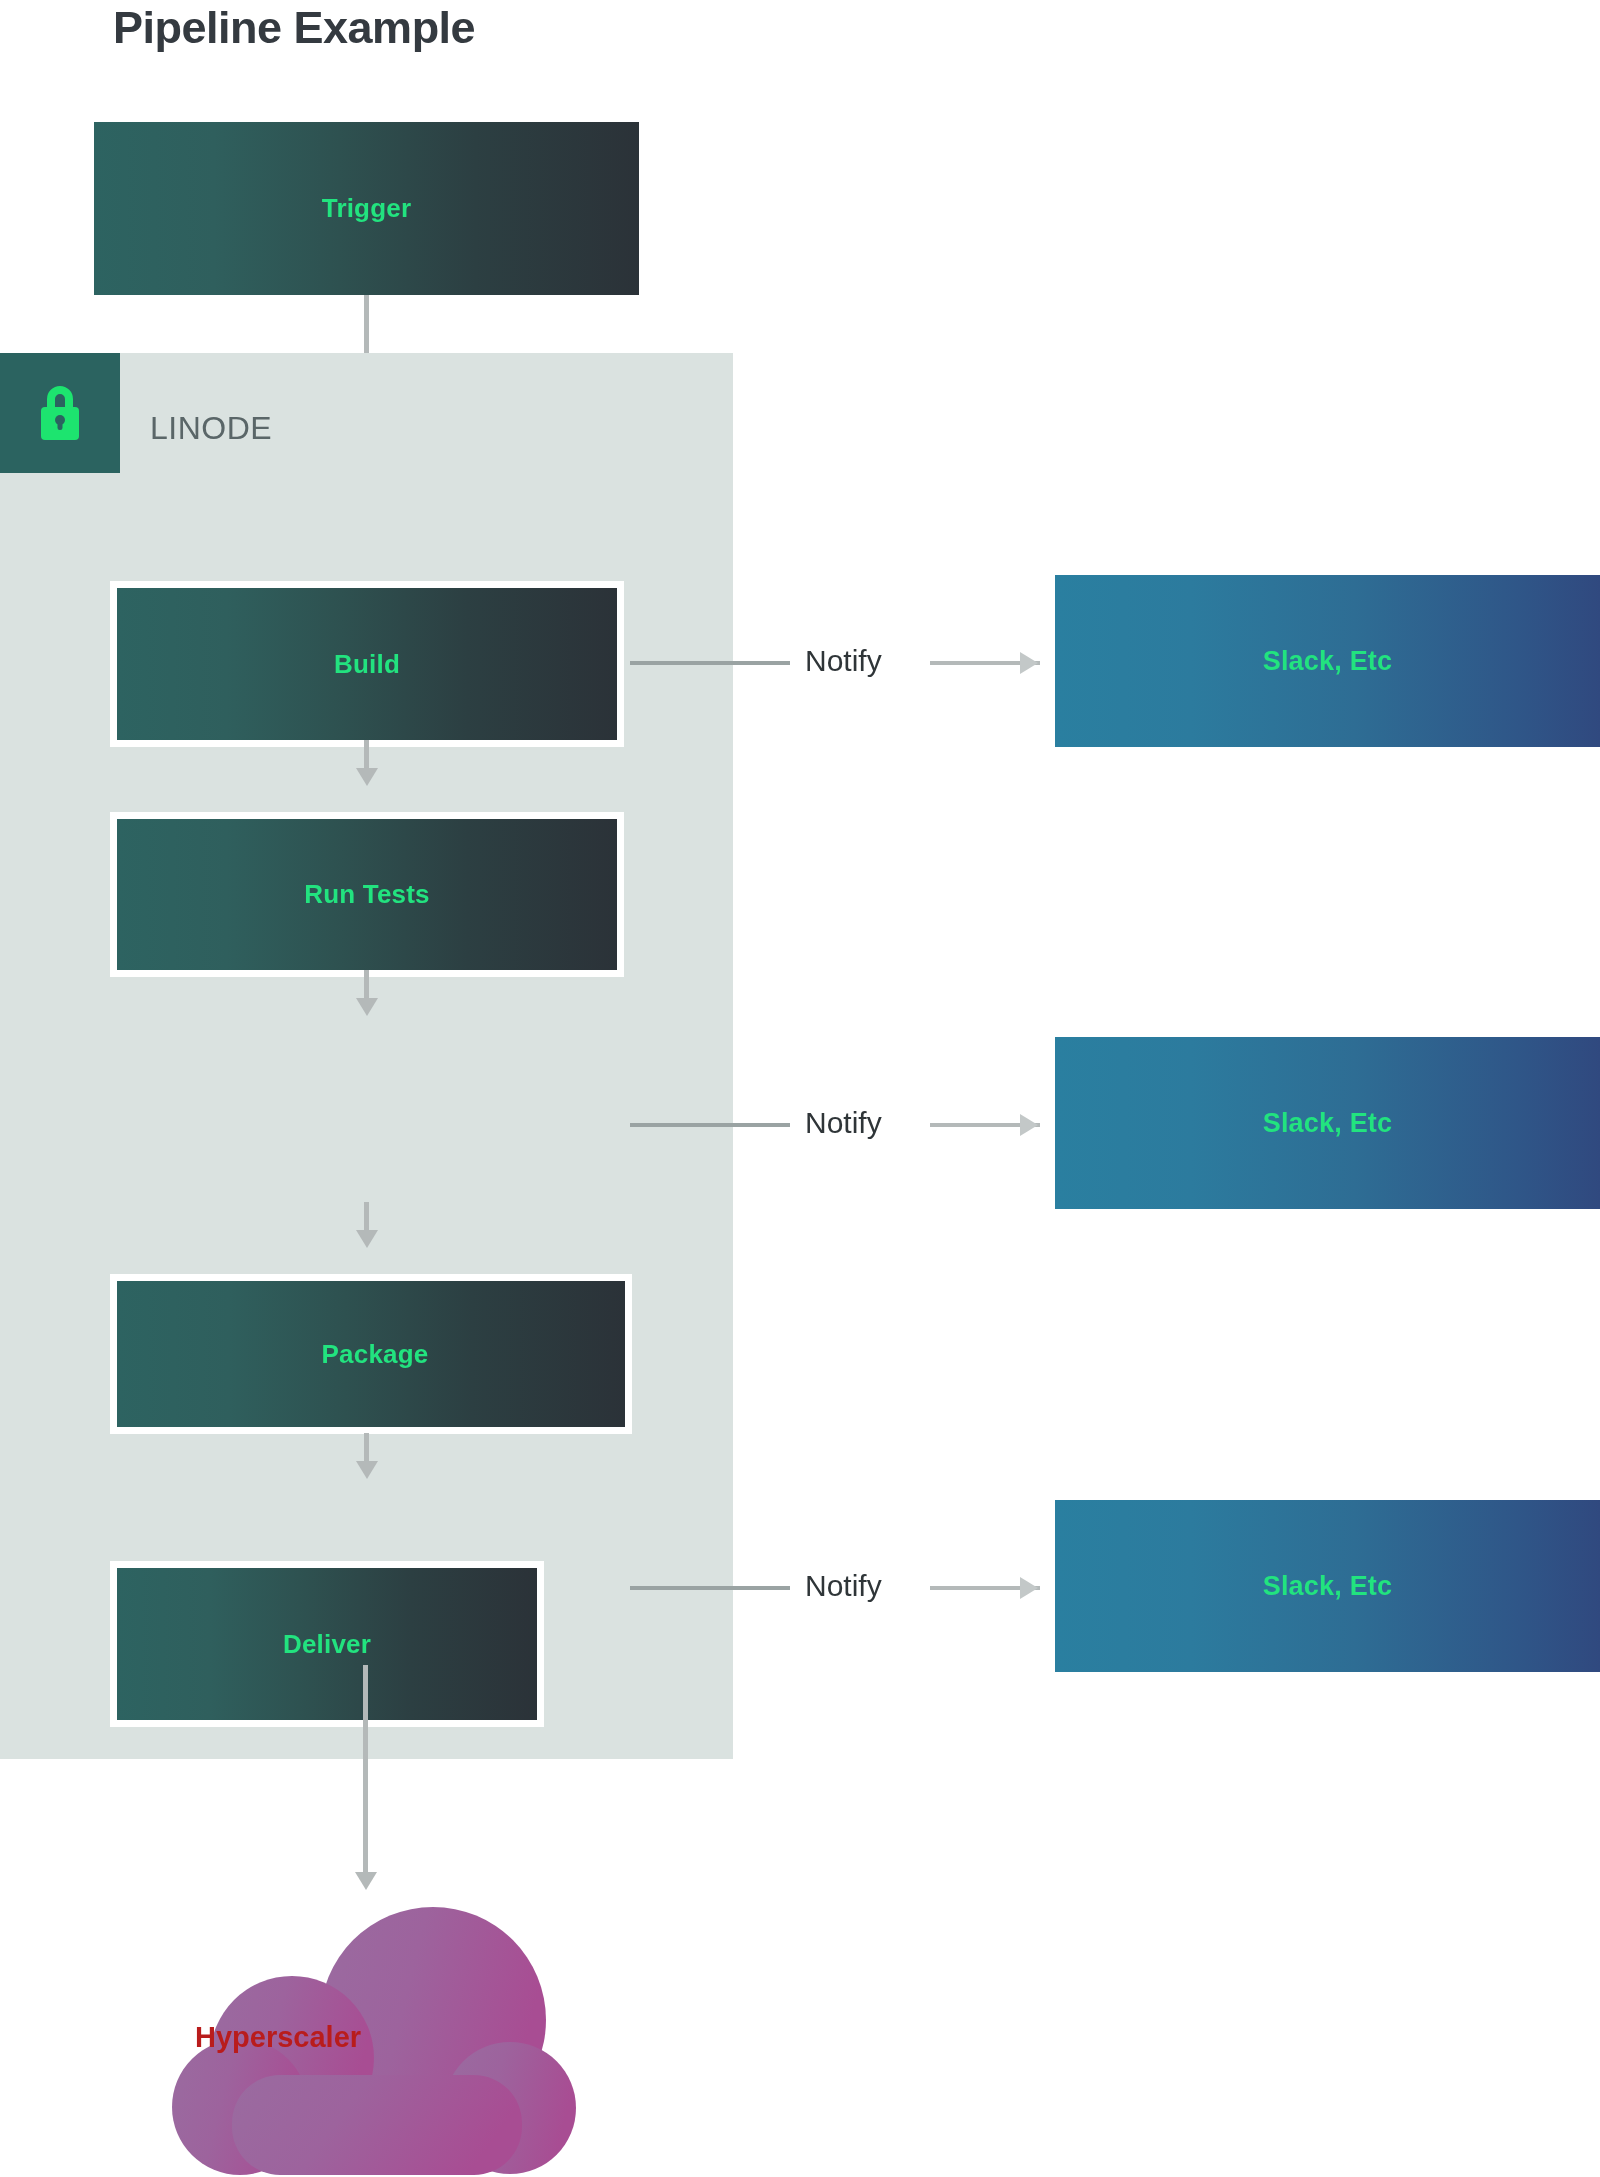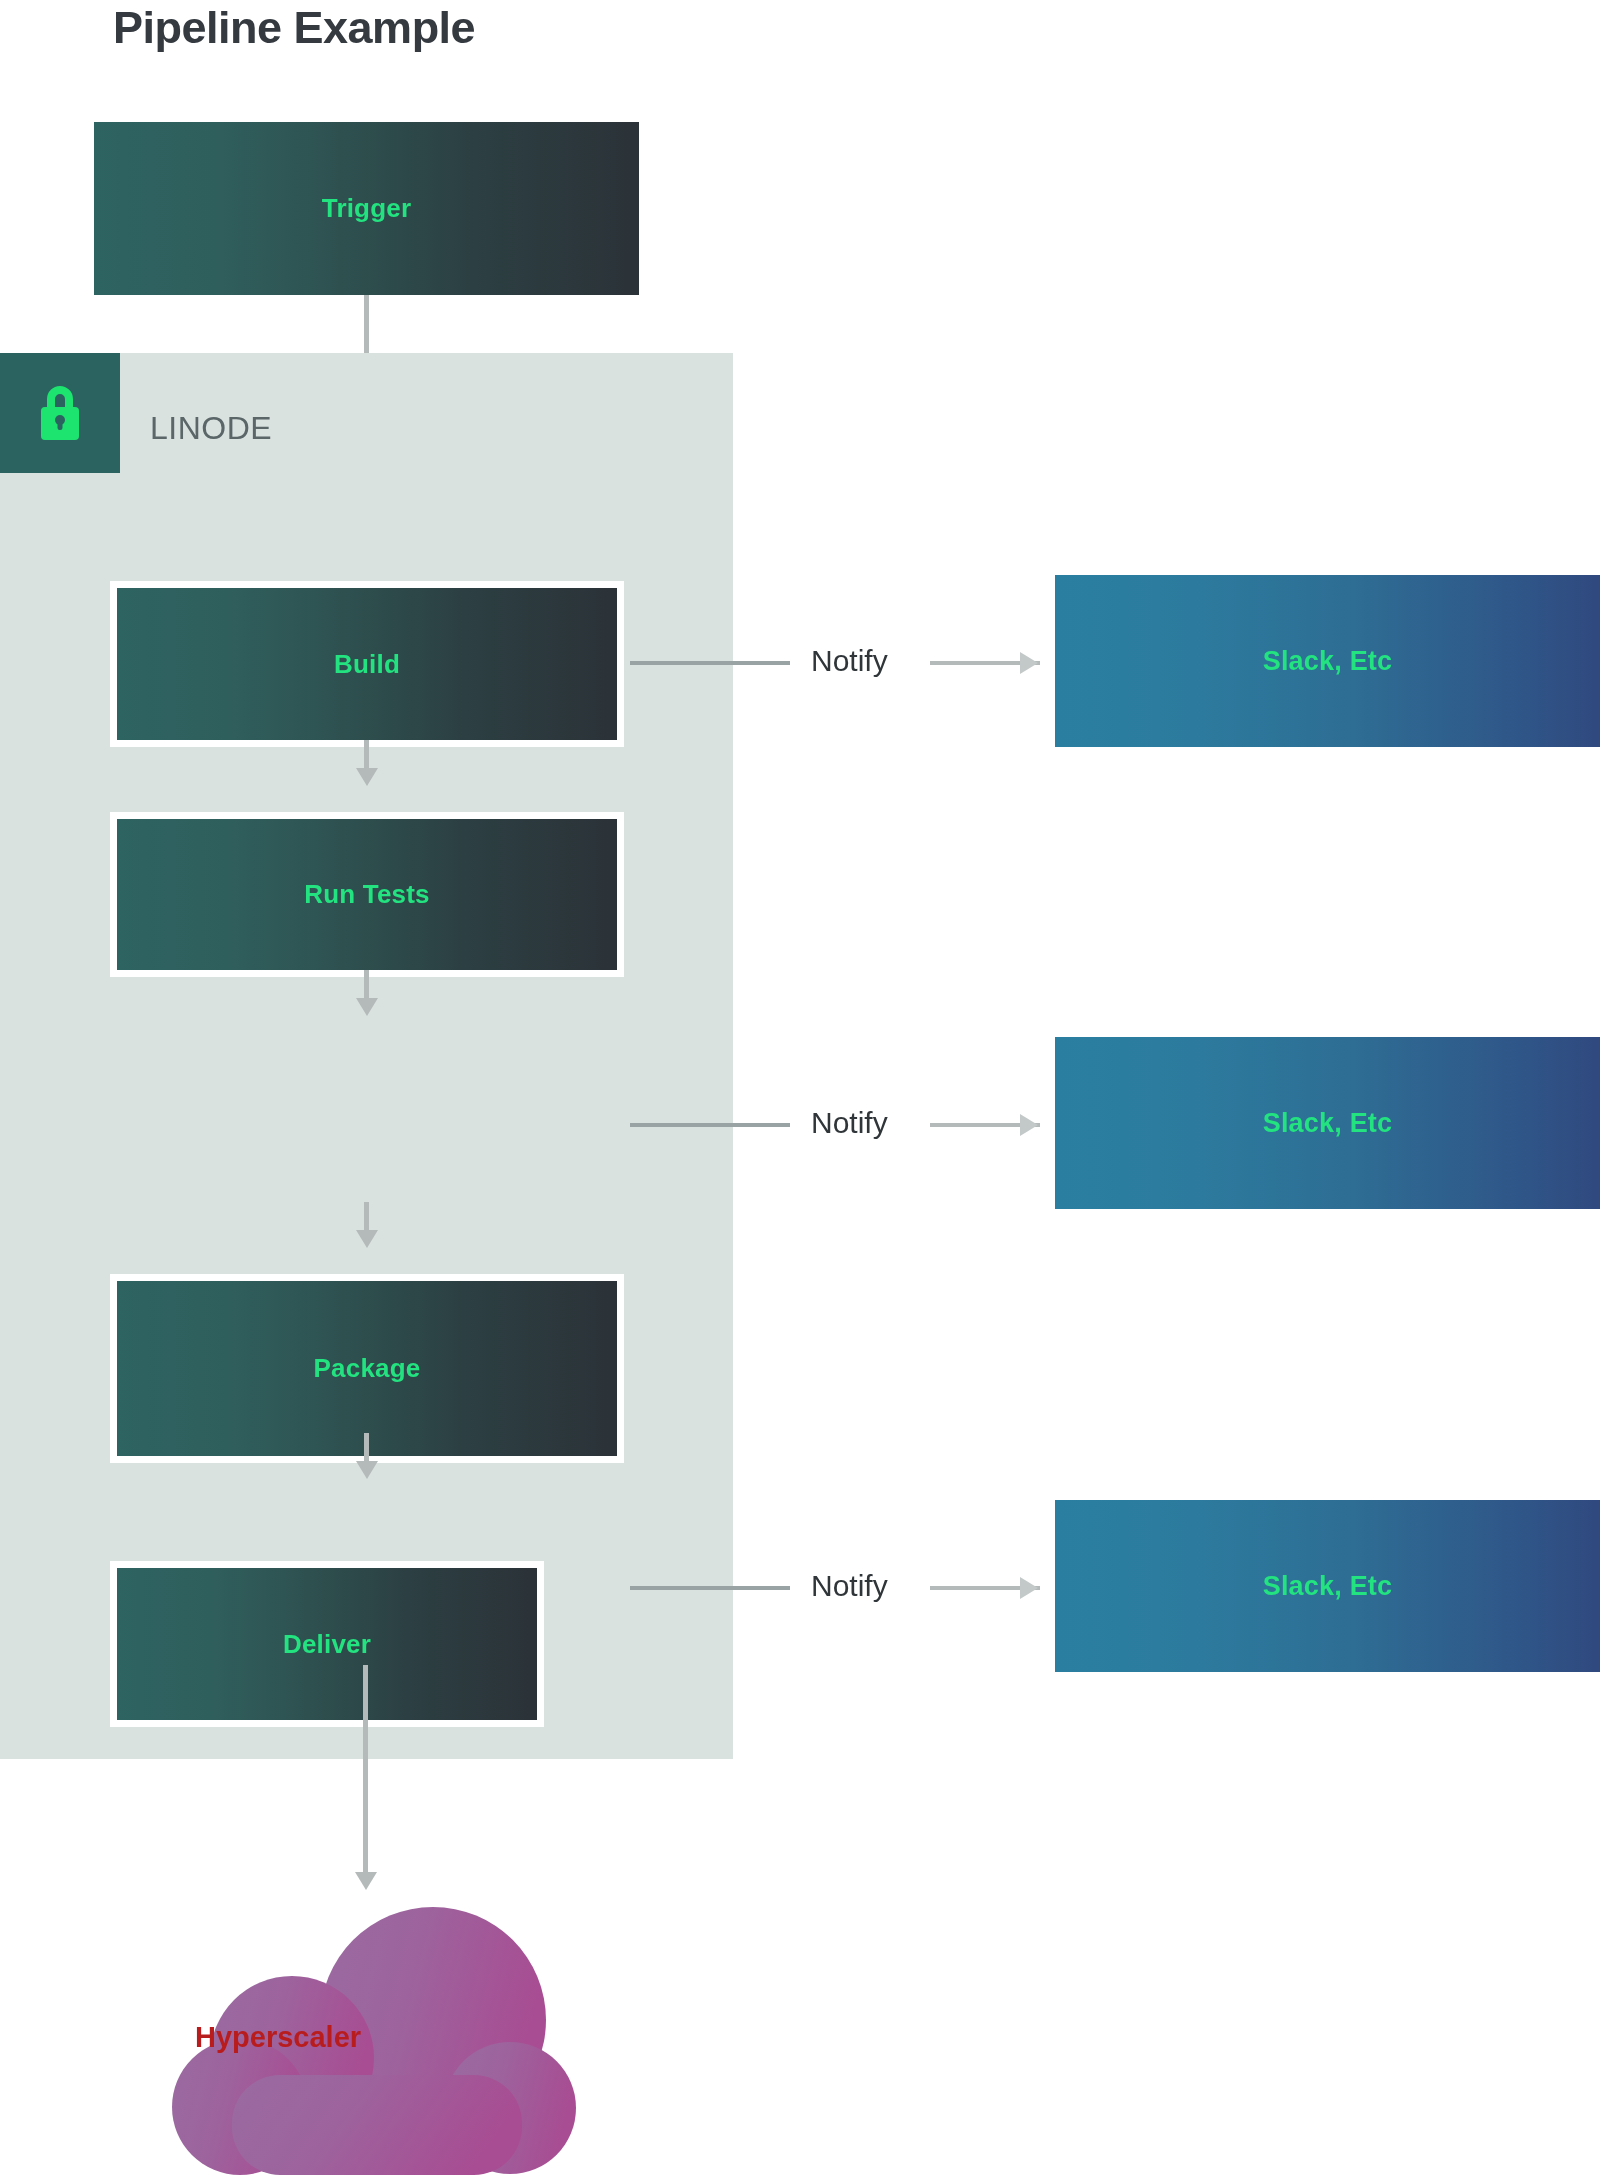--- a/index.html
+++ b/index.html
@@ -111,21 +111,20 @@
     height: 0;
     border-top: 11px solid transparent;
     border-bottom: 11px solid transparent;
     border-left: 18px solid #c3c8c8;
   }
   .notify-label {
     position: absolute;
     color: #2f3538;
     font-size: 30px;
     white-space: nowrap;
-    margin-left: 6px;
   }
 
   
   .cloud-wrap {
     position: absolute;
   }
   .cloud-label {
     position: absolute;
     color: #b91c1c;
     font-size: 29px;
@@ -183,21 +182,21 @@
   <div class="v-arrowhead" style="left:356px; top:1230px;"></div>
 
   <div class="h-line dark" style="left:630px; top:1123px; width:160px;"></div>
   <div class="notify-label" style="left:805px; top:1106px;">Notify</div>
   <div class="h-line" style="left:930px; top:1123px; width:110px;"></div>
   <div class="h-arrowhead" style="left:1020px; top:1114px;"></div>
   <div class="notify-box" style="left:1055px; top:1037px; width:545px; height:172px;">
     <span class="stage-label">Slack, Etc</span>
   </div>
 
-  <div class="stage-box framed" style="left:117px; top:1281px; width:500px; height:175px;">
+  <div class="stage-box framed" style="left:117px; top:1281px; width:500px; height:146px;padding-left:8px;">
     <span class="stage-label">Package</span>
   </div>
   <div class="v-line" style="left:364px; top:1433px; height:38px;"></div>
   <div class="v-arrowhead" style="left:356px; top:1461px;"></div>
 
   <div class="stage-box framed" style="left:117px; top:1568px; width:420px; height:152px;">
     <span class="stage-label">Deliver</span>
   </div>
 
   <div class="h-line dark" style="left:630px; top:1586px; width:160px;"></div>

